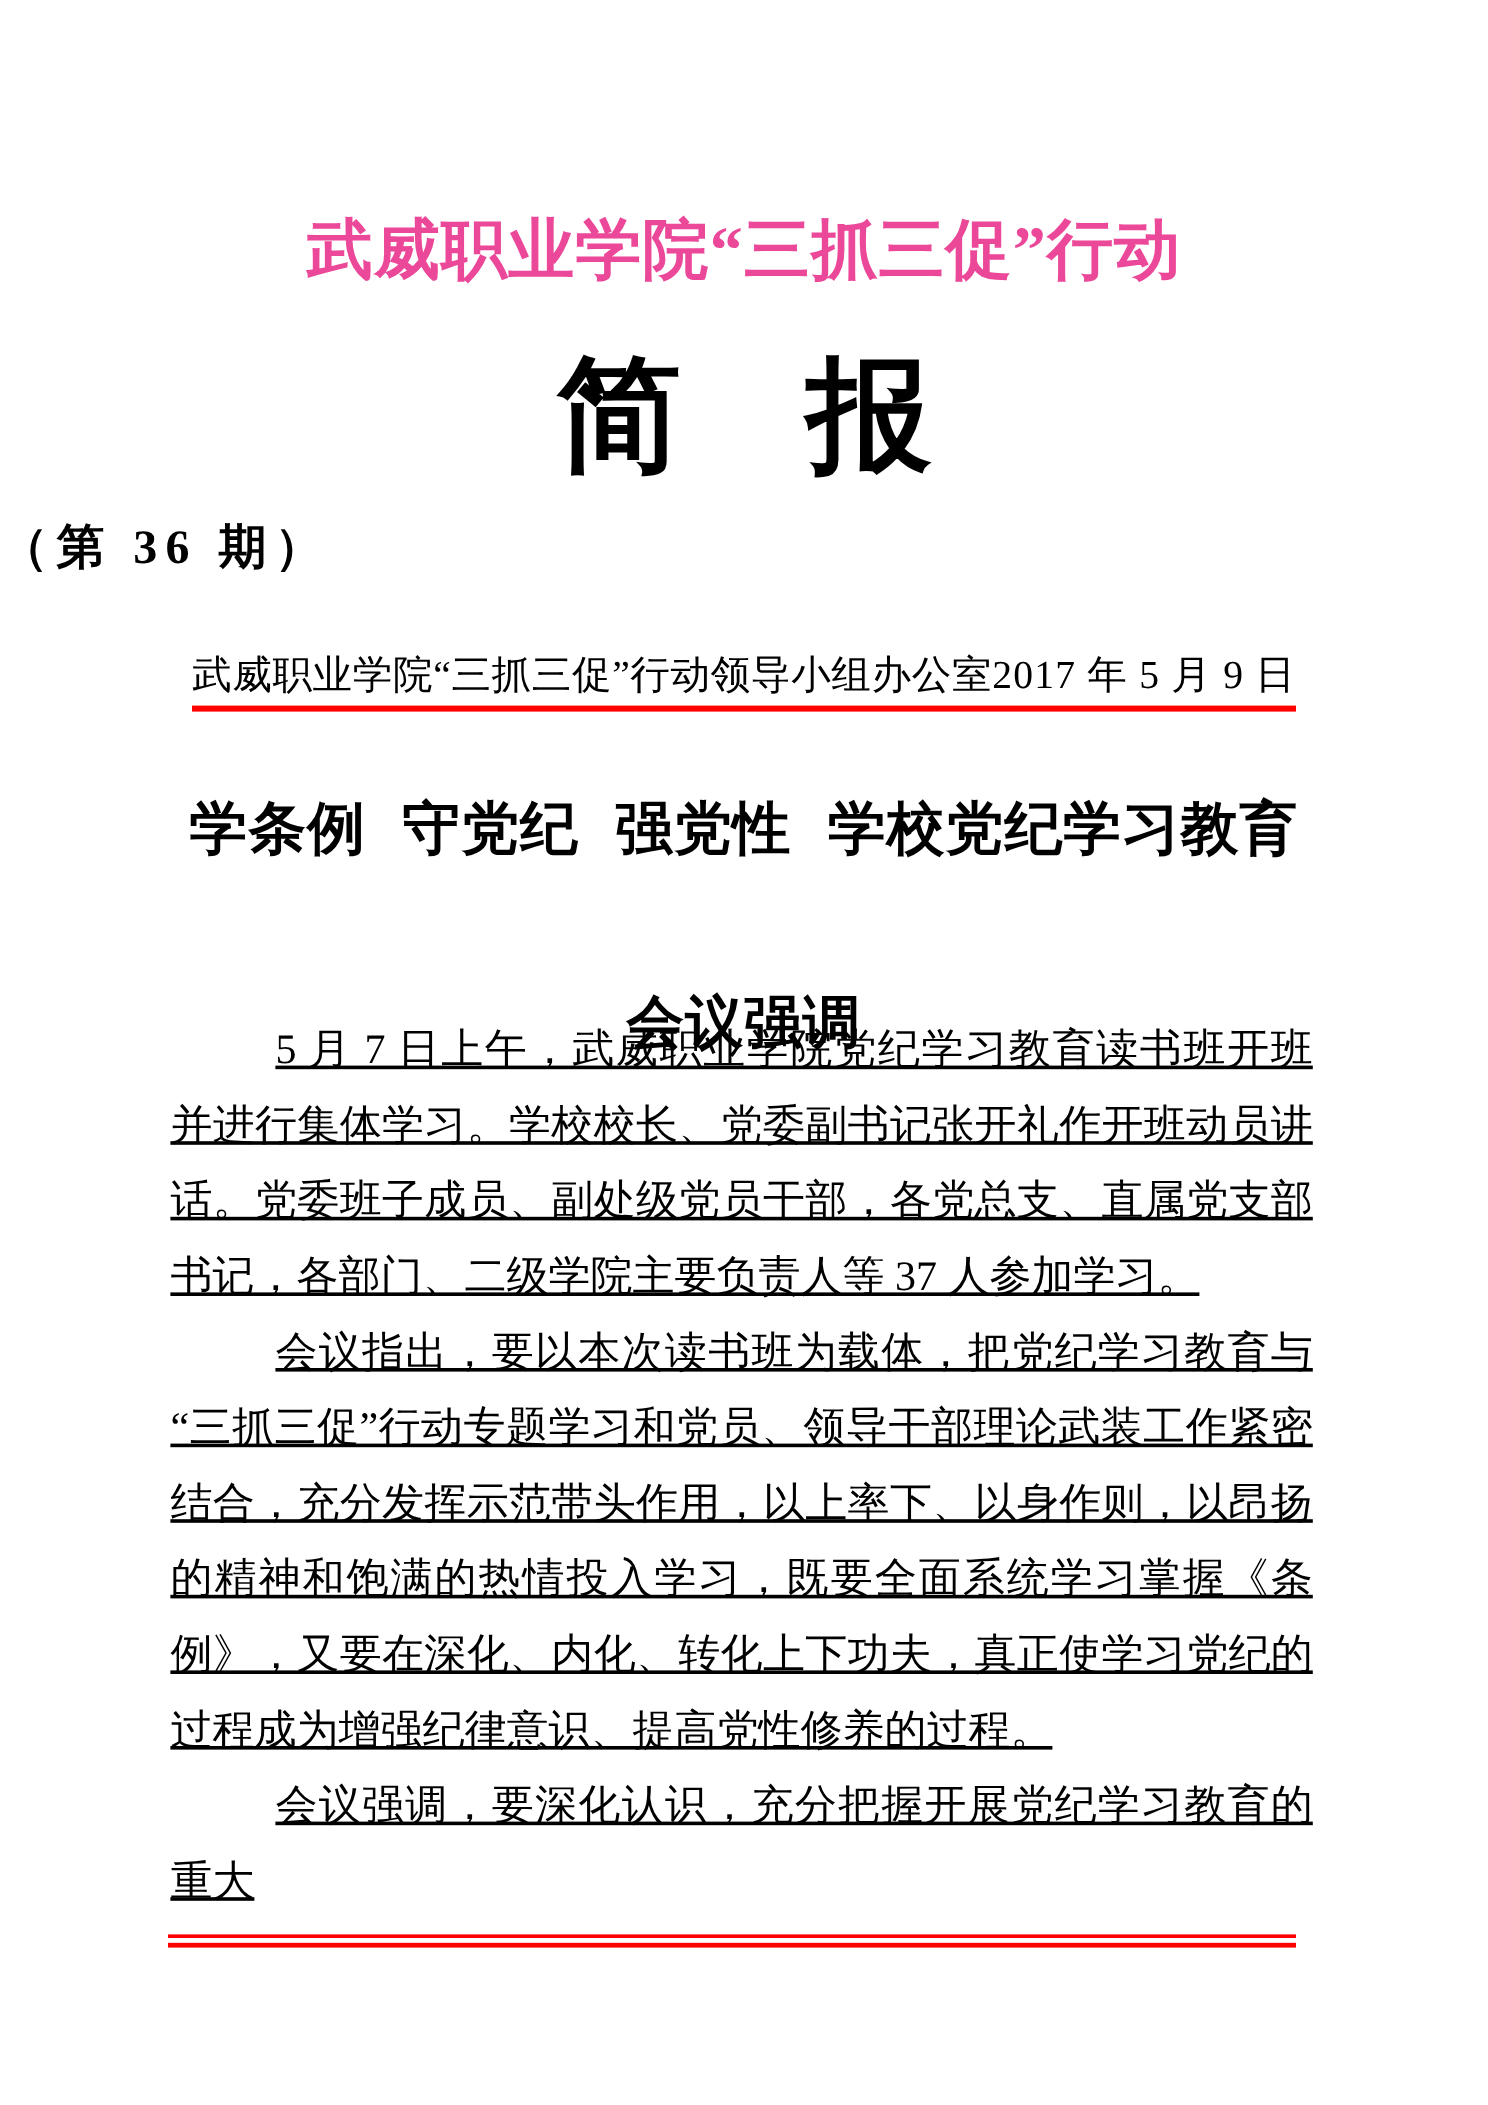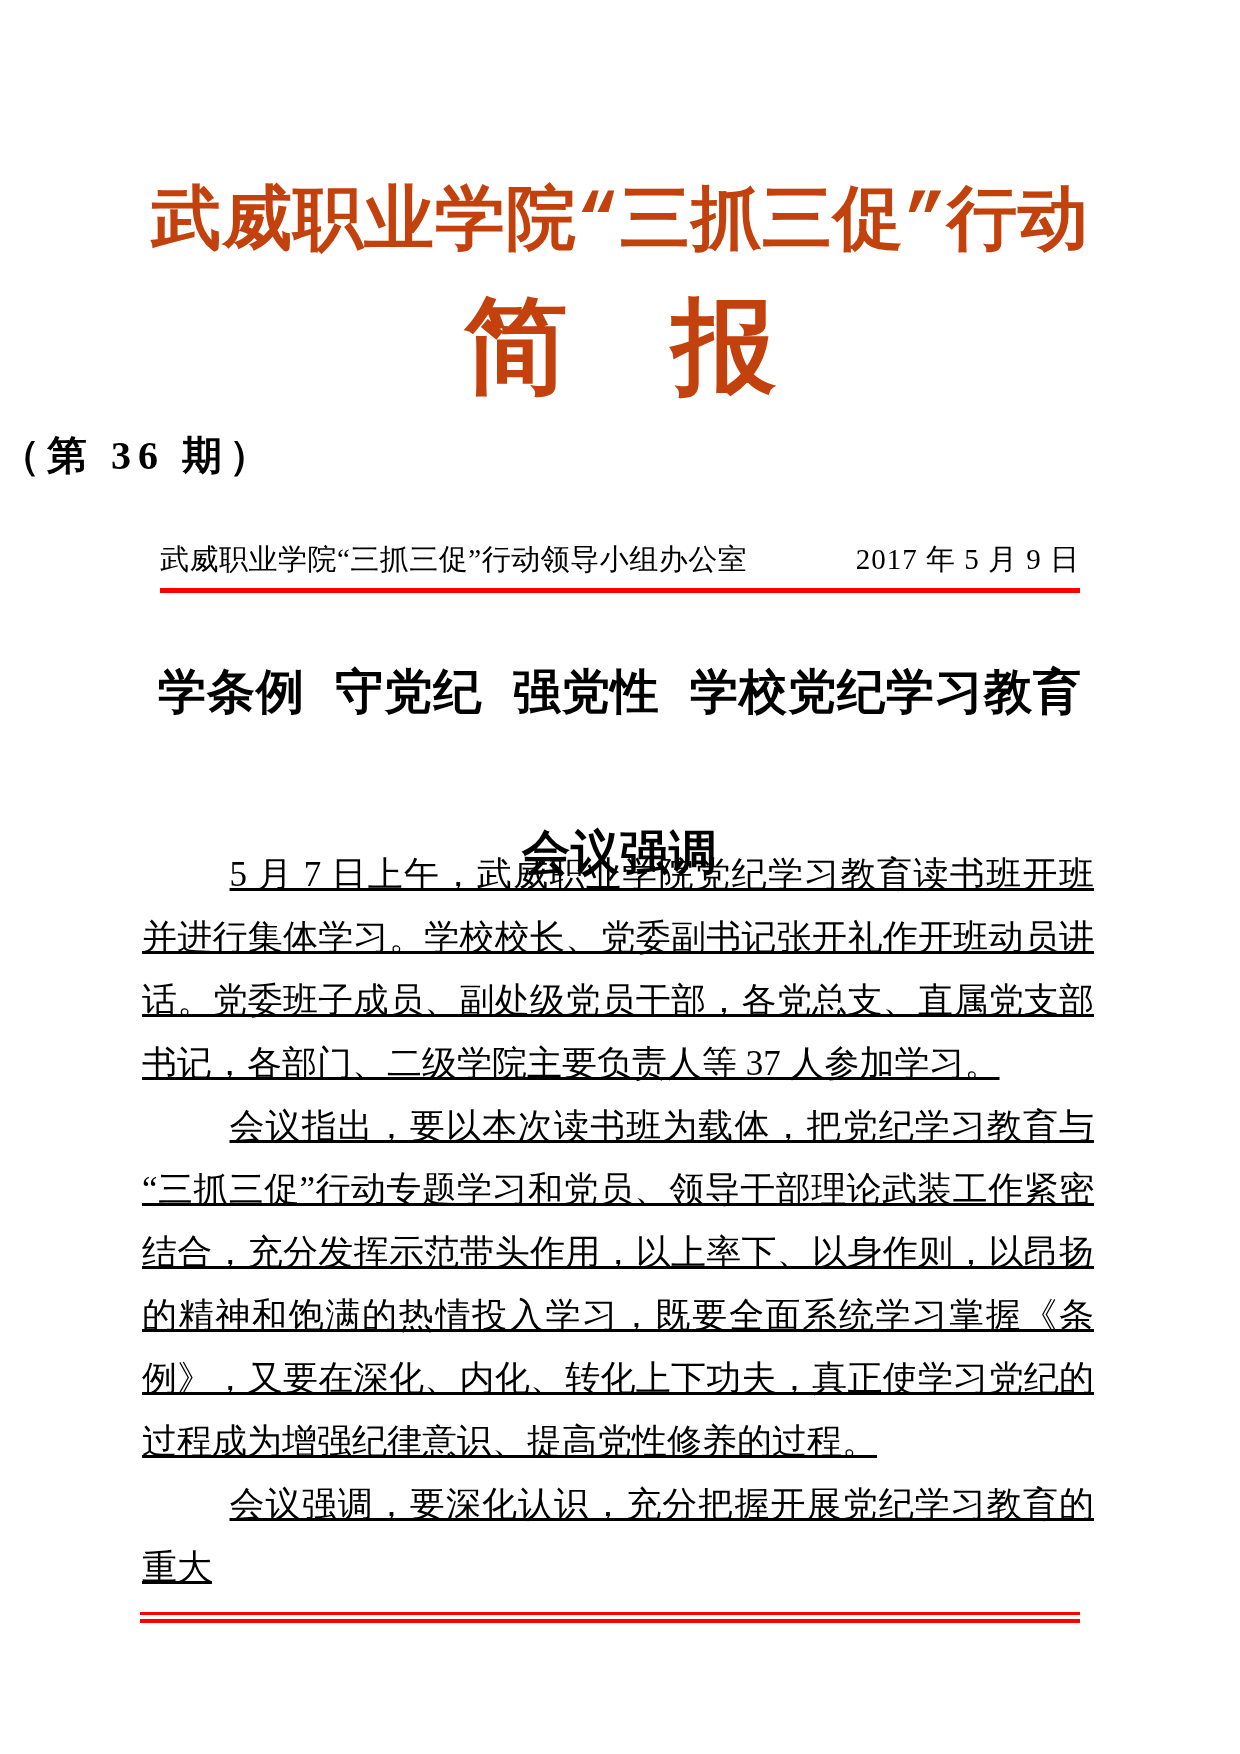--- a/index.html
+++ b/index.html
@@ -10,48 +10,47 @@
     margin:0 auto;
     background:#ffffff;
     color:#000000;
     font-family:"Liberation Serif","DejaVu Serif",serif;
     overflow:hidden;
   }
   
   .title-line1{
     position:absolute;top:172px;left:0;right:0;
     text-align:center;
-    color:#c2410c;
-    font-size:70px;
+    color:#ec4899;
+    font-size:55px;
     font-weight:bold;
     letter-spacing:1px;
     white-space:nowrap;
-    font-family:Liberation Mono, monospace;
   }
   .title-line2{
     position:absolute;top:278px;left:0;right:0;
     text-align:center;
-    color:#c2410c;
+    color:#000000;
     font-size:104px;
     font-weight:bold;
     white-space:nowrap;
   }
   .issue-line{
     position:absolute;top:428px;left:0;right:0;
     text-align:left;
     font-size:40px;
     font-weight:600;
     letter-spacing:7px;
     white-space:nowrap;
   }
   
   .meta-row{
     position:absolute;top:540px;left:160px;width:920px;
     display:flex;justify-content:space-between;align-items:baseline;
-    font-size:29px;
+    font-size:33px;
     white-space:nowrap;
   }
   .meta-office{letter-spacing:0.5px;}
   .meta-date{letter-spacing:1px;}
   .rule-top{
     position:absolute;top:588px;left:160px;width:920px;height:5px;
     background:#ff0000;
   }
   
   .headline{

